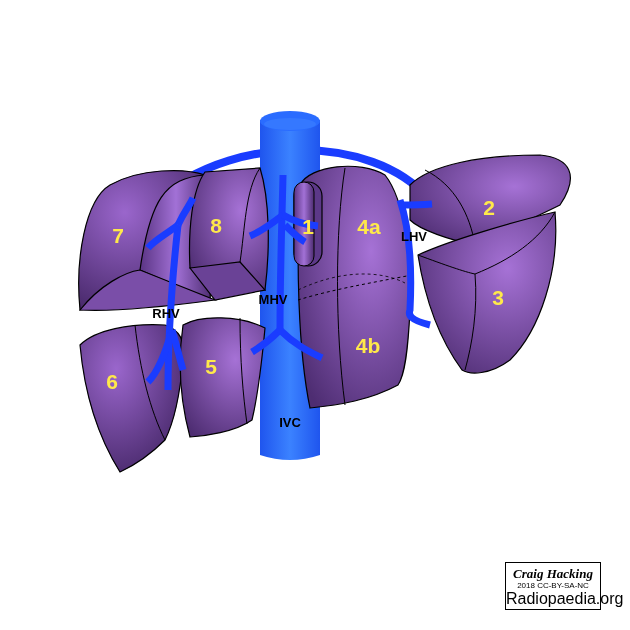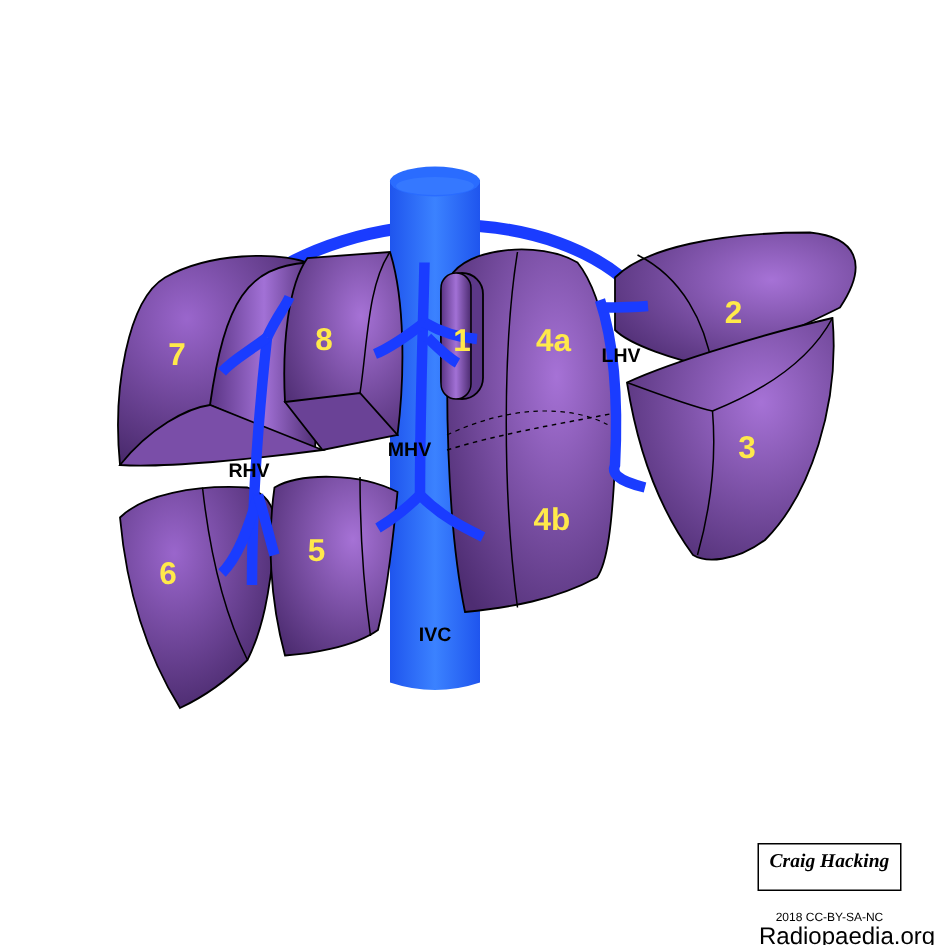--- a/index.html
+++ b/index.html
@@ -2,26 +2,26 @@
 <html><head>
   <meta charset="utf-8">
   <style>
     html, body { margin: 0; padding: 0; background: #ffffff; }
     body { width: 630px; height: 630px; overflow: hidden; position: relative; font-family: "Liberation Sans", sans-serif; }
     #stage { position: absolute; left: 0; top: 0; width: 630px; height: 630px; }
     svg text { font-family: "Liberation Sans", sans-serif; font-weight: bold; }
     .seg-label { fill: #ffe94a; font-size: 21px; }
     .vein-label { fill: #000000; font-size: 13px; }
     .credit {
-      position: absolute; left: 505px; top: 562px; width: 96px; height: 32px;
+      position: absolute; left: 505px; top: 562px; width: 96px; height: 48px;
       border: 1px solid #000; background: #fff; box-sizing: border-box;
       text-align: center; color: #000;
     }
     .credit .author { font-family: "Liberation Serif", serif; font-style: italic; font-weight: bold; font-size: 13px; line-height: 15px; margin-top: 3px; }
-    .credit .license { font-size: 8px; line-height: 10px; margin-top: 26px; }
+    .credit .license { font-size: 8px; line-height: 10px; }
     .credit .site { font-size: 16px; line-height: 15px; }
   </style>
 </head>
 <body>
 
 <svg id="stage" viewBox="0 0 630 630" xmlns="http://www.w3.org/2000/svg">
   <defs>
     <radialGradient id="purpA" cx="0.65" cy="0.35" r="0.8">
       <stop offset="0" stop-color="#a672d6"></stop>
       <stop offset="1" stop-color="#4e2d72"></stop>

